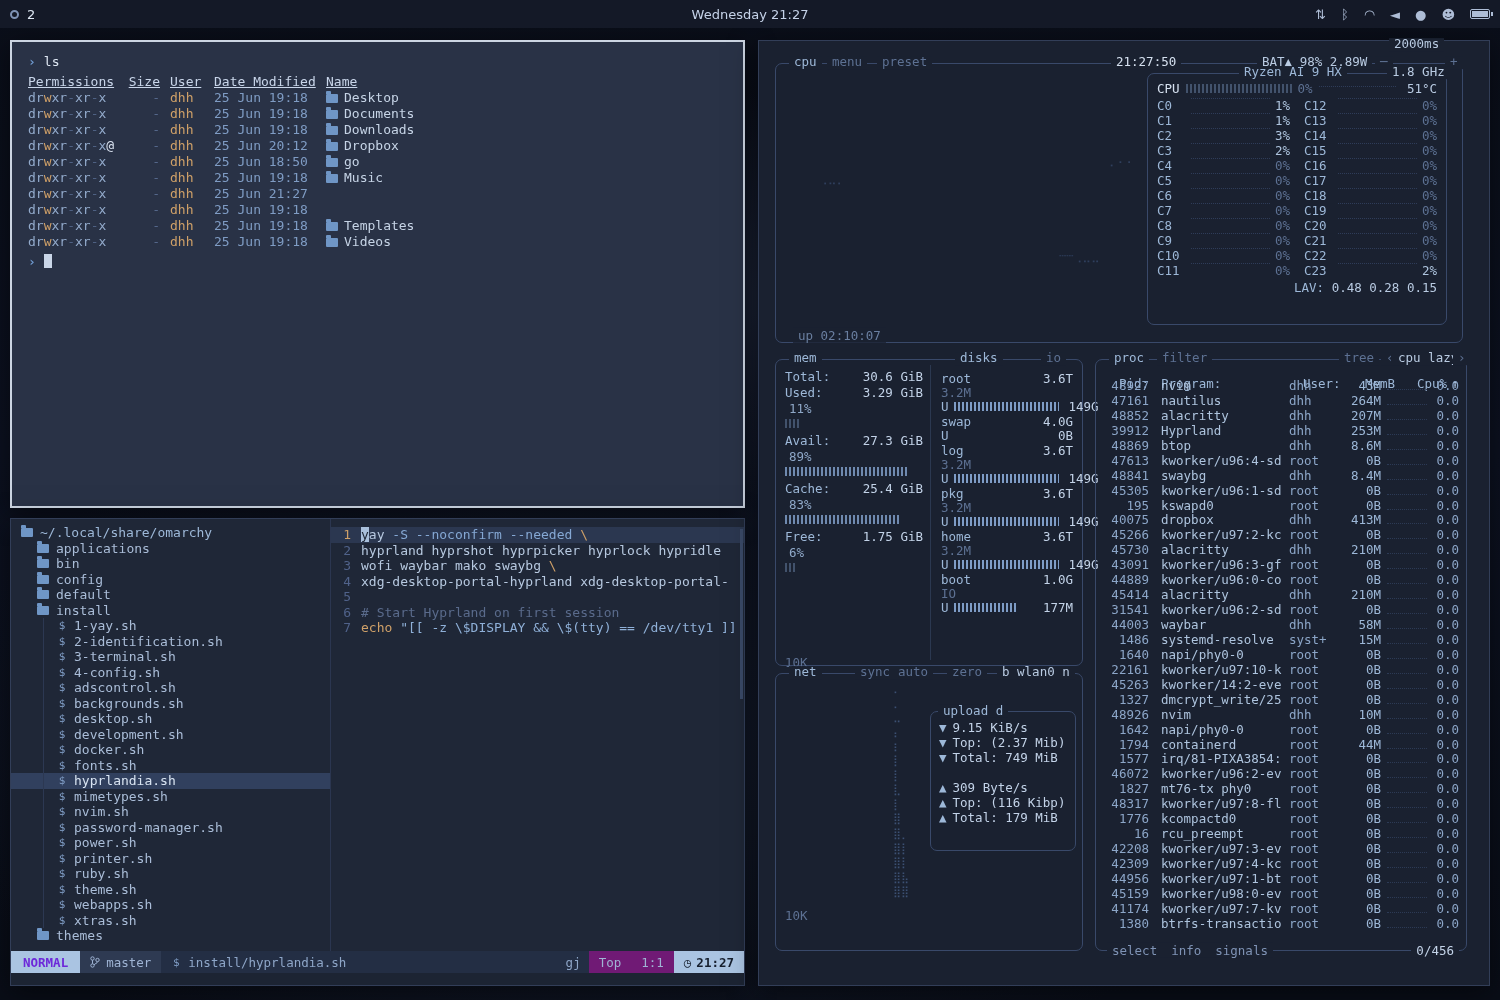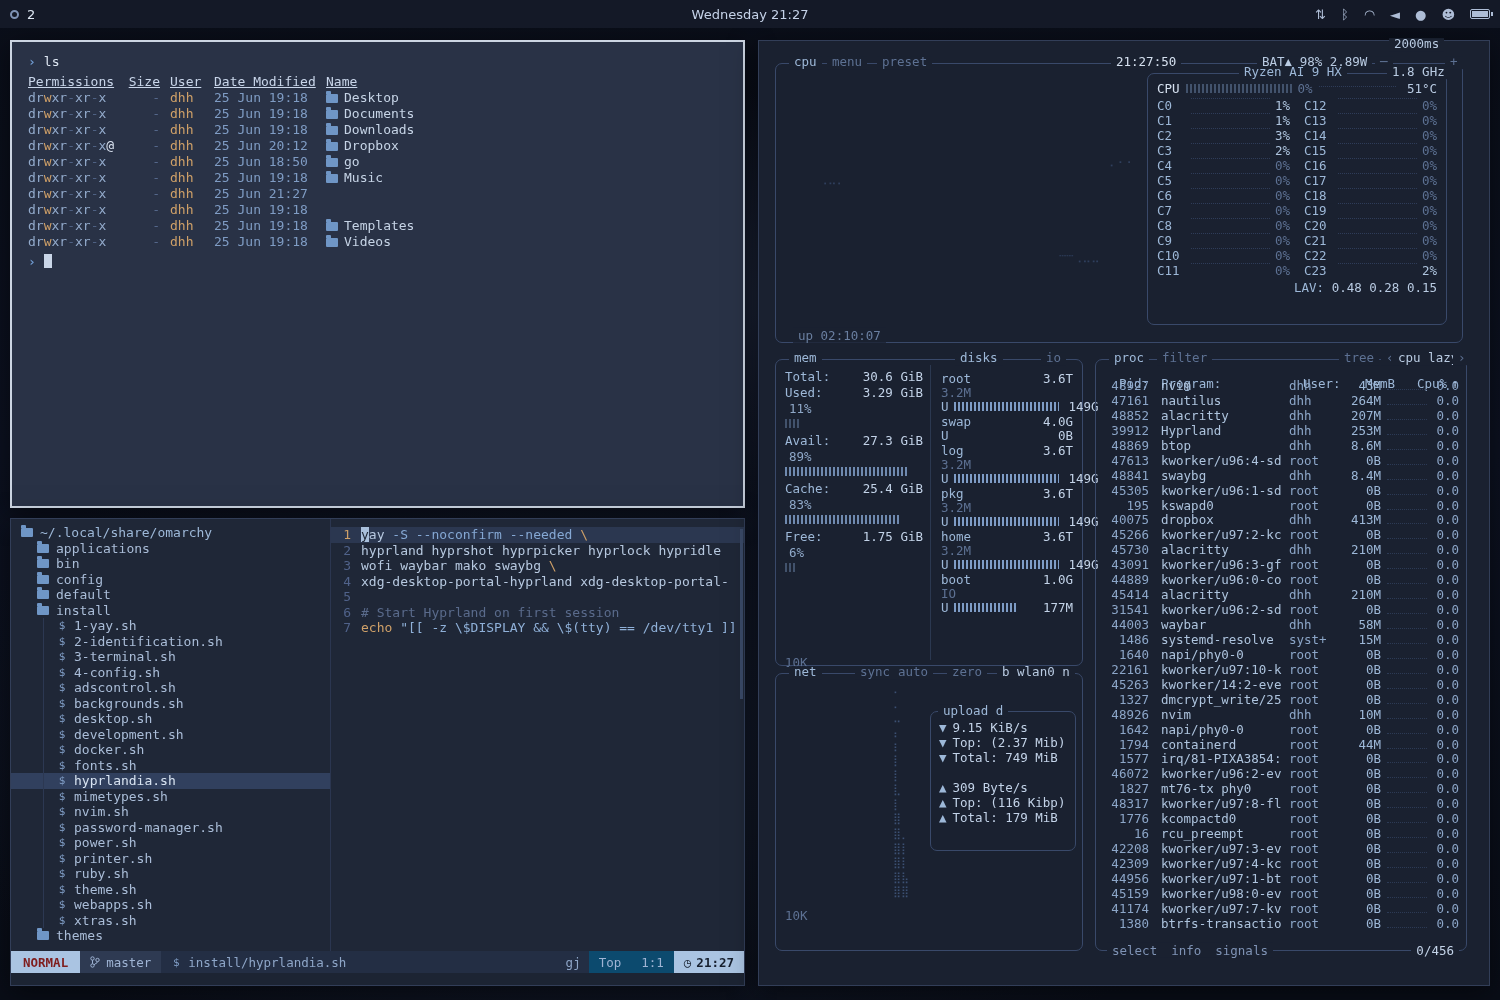--- a/index.html
+++ b/index.html
@@ -71,25 +71,25 @@
   .code-area { flex:1; position:relative; padding-top:8px; font-size:13px; line-height:15.5px; }
   .code-line { display:flex; height:15.5px; }
   .code-line.cursorline { background:#2b3750; }
   .gutter { width:30px; text-align:right; padding-right:10px; color:#50628a; flex:0 0 auto; }
   .cursorline .gutter { color:#cfa068; }
   .tok-base { color:#b7c9e0; } .tok-flag { color:#85a8d4; } .tok-op { color:#cfa068; }
   .tok-comment { color:#5a6b8c; } .tok-kw { color:#cfa068; } .tok-str { color:#8fb0d8; }
   .tok-cursor { background:#a9c0dc; color:#1c2534; }
   .code-scrollbar { position:absolute; right:1px; top:10px; width:3px; height:170px; background:#3a4a68; }
   .statusline { height:22px; display:flex; align-items:center; font-size:12.5px; }
-  .sl-mode { background:#aac4e2; color:#7f1d1d; font-weight:bold; padding:0 12px; height:100%; display:flex; align-items:center; }
+  .sl-mode { background:#aac4e2; color:#6d28d9; font-weight:bold; padding:0 12px; height:100%; display:flex; align-items:center; }
   .sl-branch { background:#2e3a52; color:#9fb4d4; padding:0 10px; height:100%; display:flex; align-items:center; gap:6px; }
   .sl-file { background:#232e44; color:#8ea6c8; padding:0 10px; height:100%; flex:1; display:flex; align-items:center; gap:7px; }
   .sl-key { background:#232e44; color:#8ea6c8; padding:0 8px; height:100%; display:flex; align-items:center; }
-  .sl-chip { background:#0c4a6e; color:#9fb4d4; padding:0 10px; height:100%; display:flex; align-items:center; }
+  .sl-chip { background:#701a75; color:#9fb4d4; padding:0 10px; height:100%; display:flex; align-items:center; }
   .sl-clock { background:#aac4e2; color:#17202f; font-weight:bold; padding:0 10px; height:100%; display:flex; align-items:center; gap:5px; }
   .cmdline { height:12px; background:#1c2433; }
 
   
   .bx { position:absolute; border:1.5px solid #39496a; border-radius:7px; }
   .on-border { position:absolute; transform:translateY(-55%); background:#1a2130; padding:0 5px;
                color:#9db8d8; line-height:1; white-space:nowrap; z-index:3; }
   .dim { color:#5d7193; } .bright { color:#d5e0ef; } .val { color:#b9cbe2; }
   .box-cpu  { left:16px; top:22px; width:688px; height:280px; }
   .cores-panel { position:absolute; right:10px; top:10px; width:300px; height:252px;

